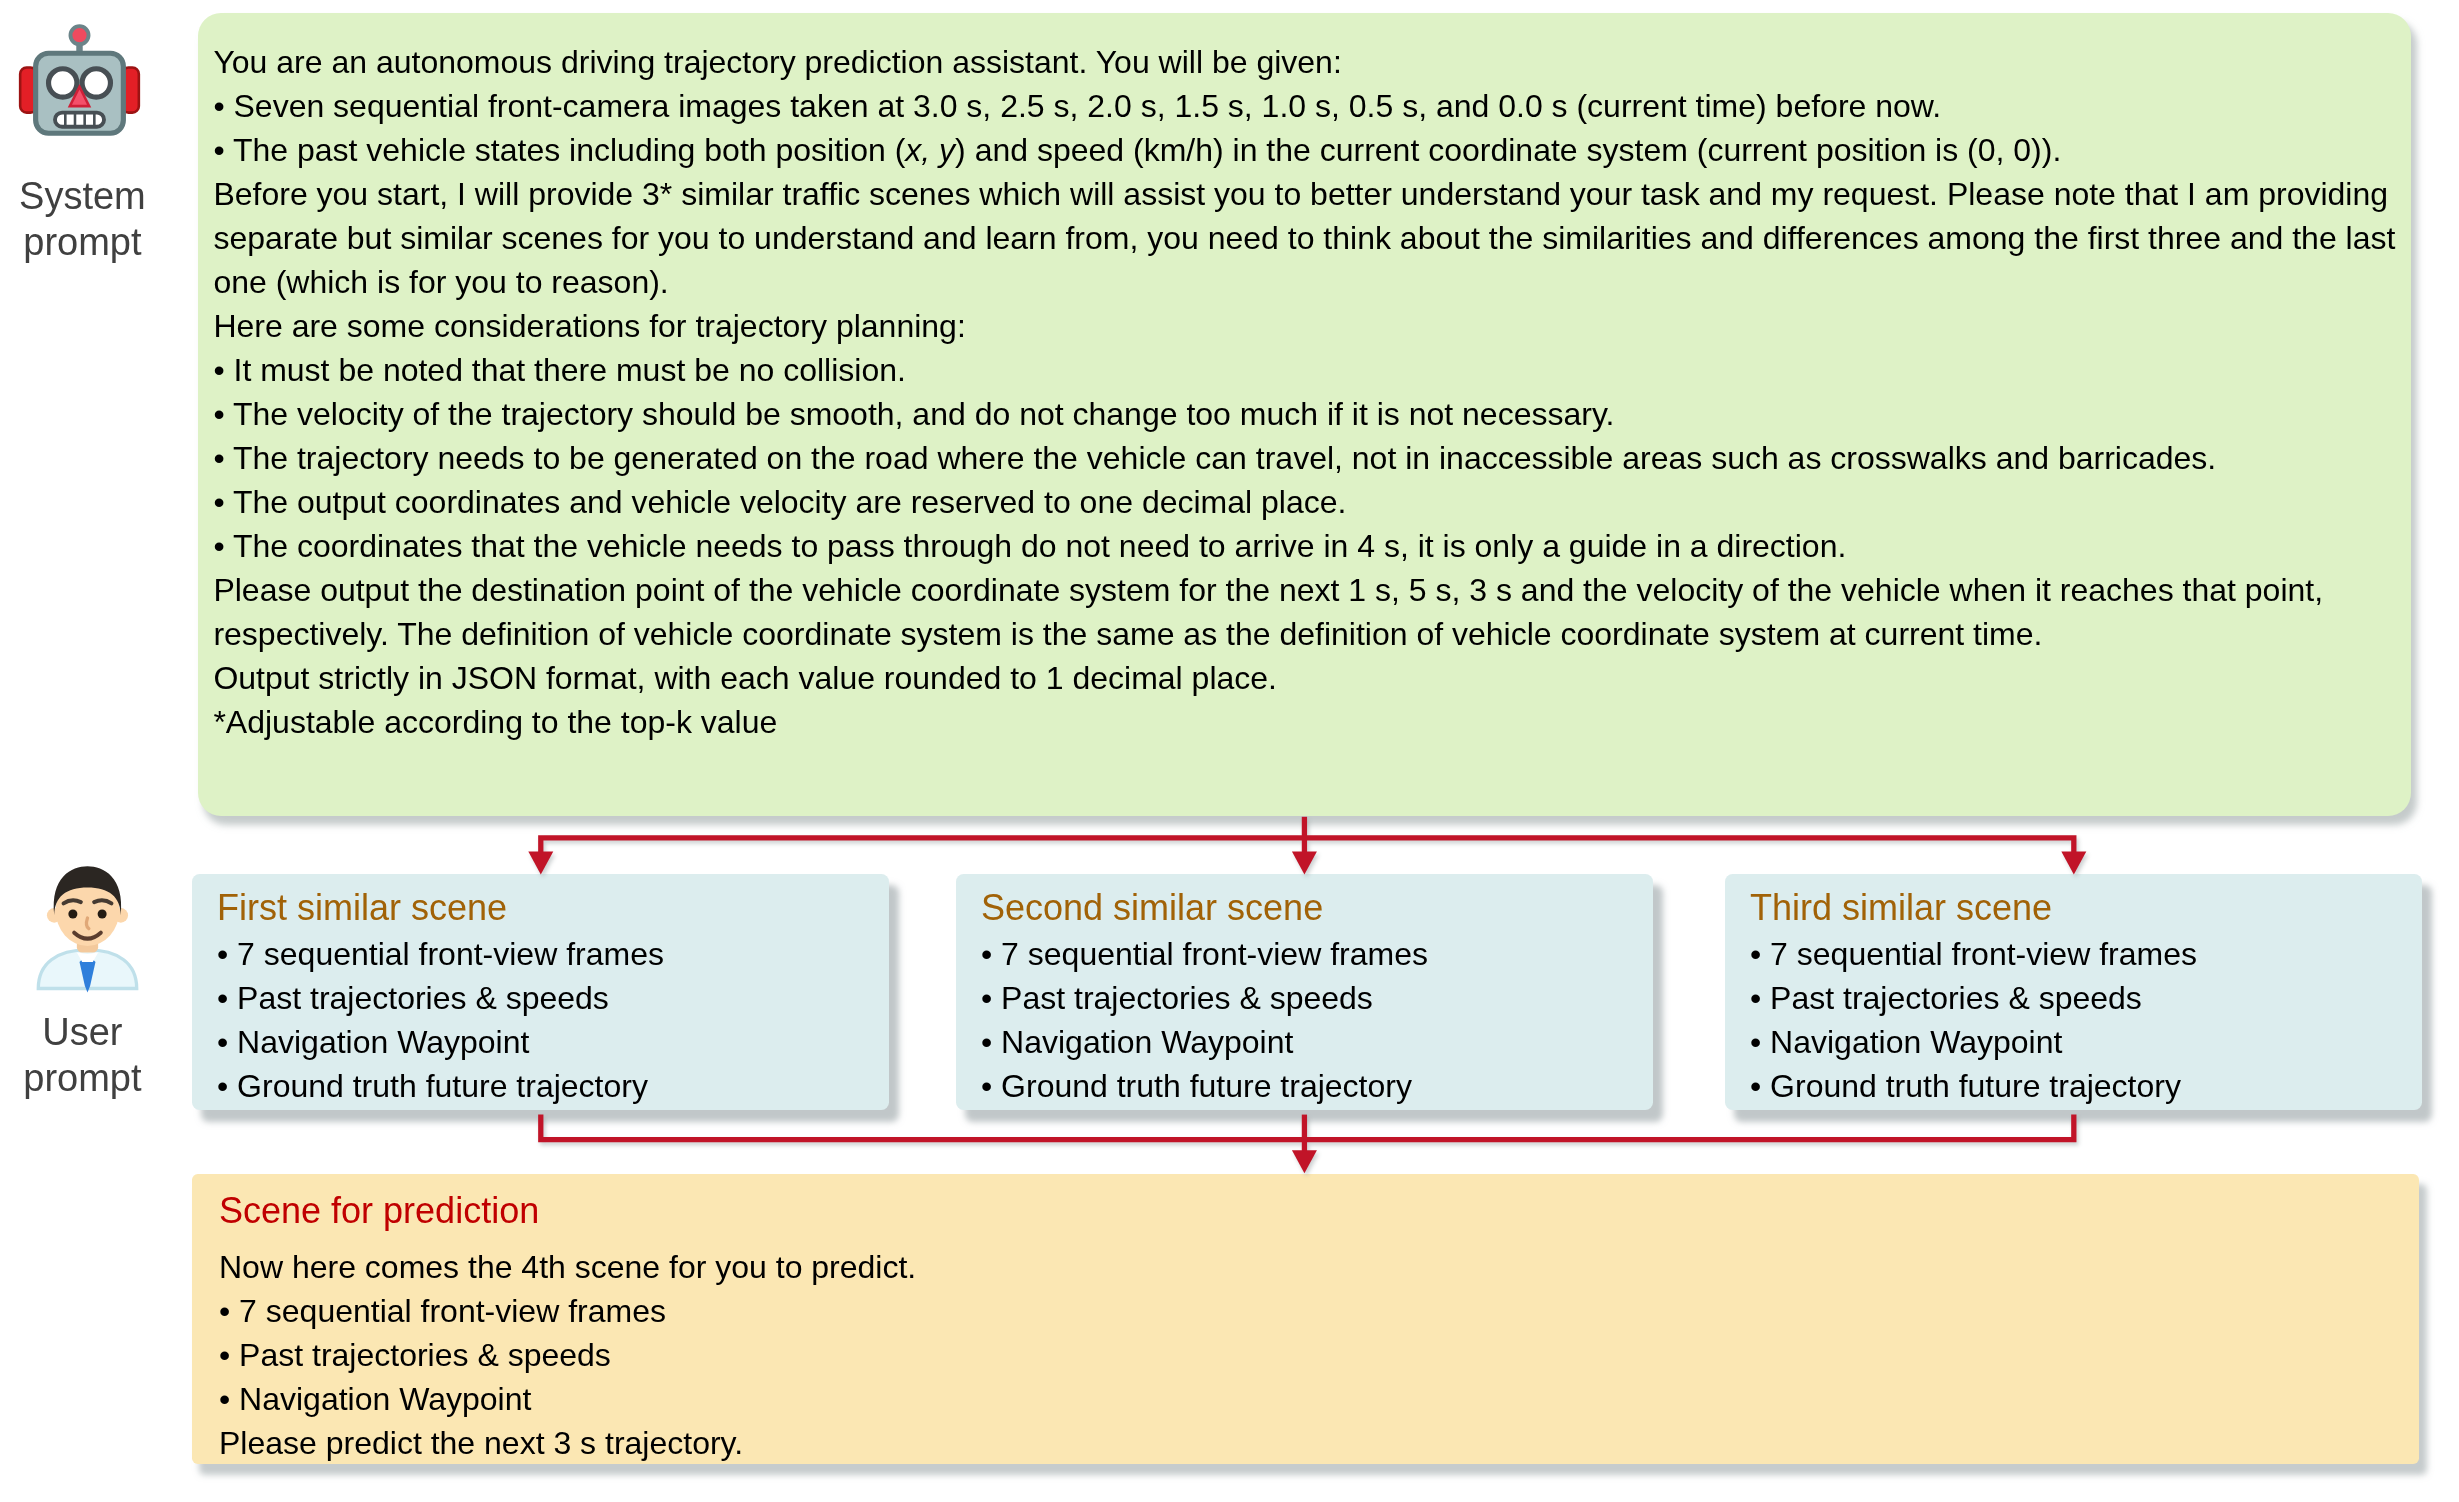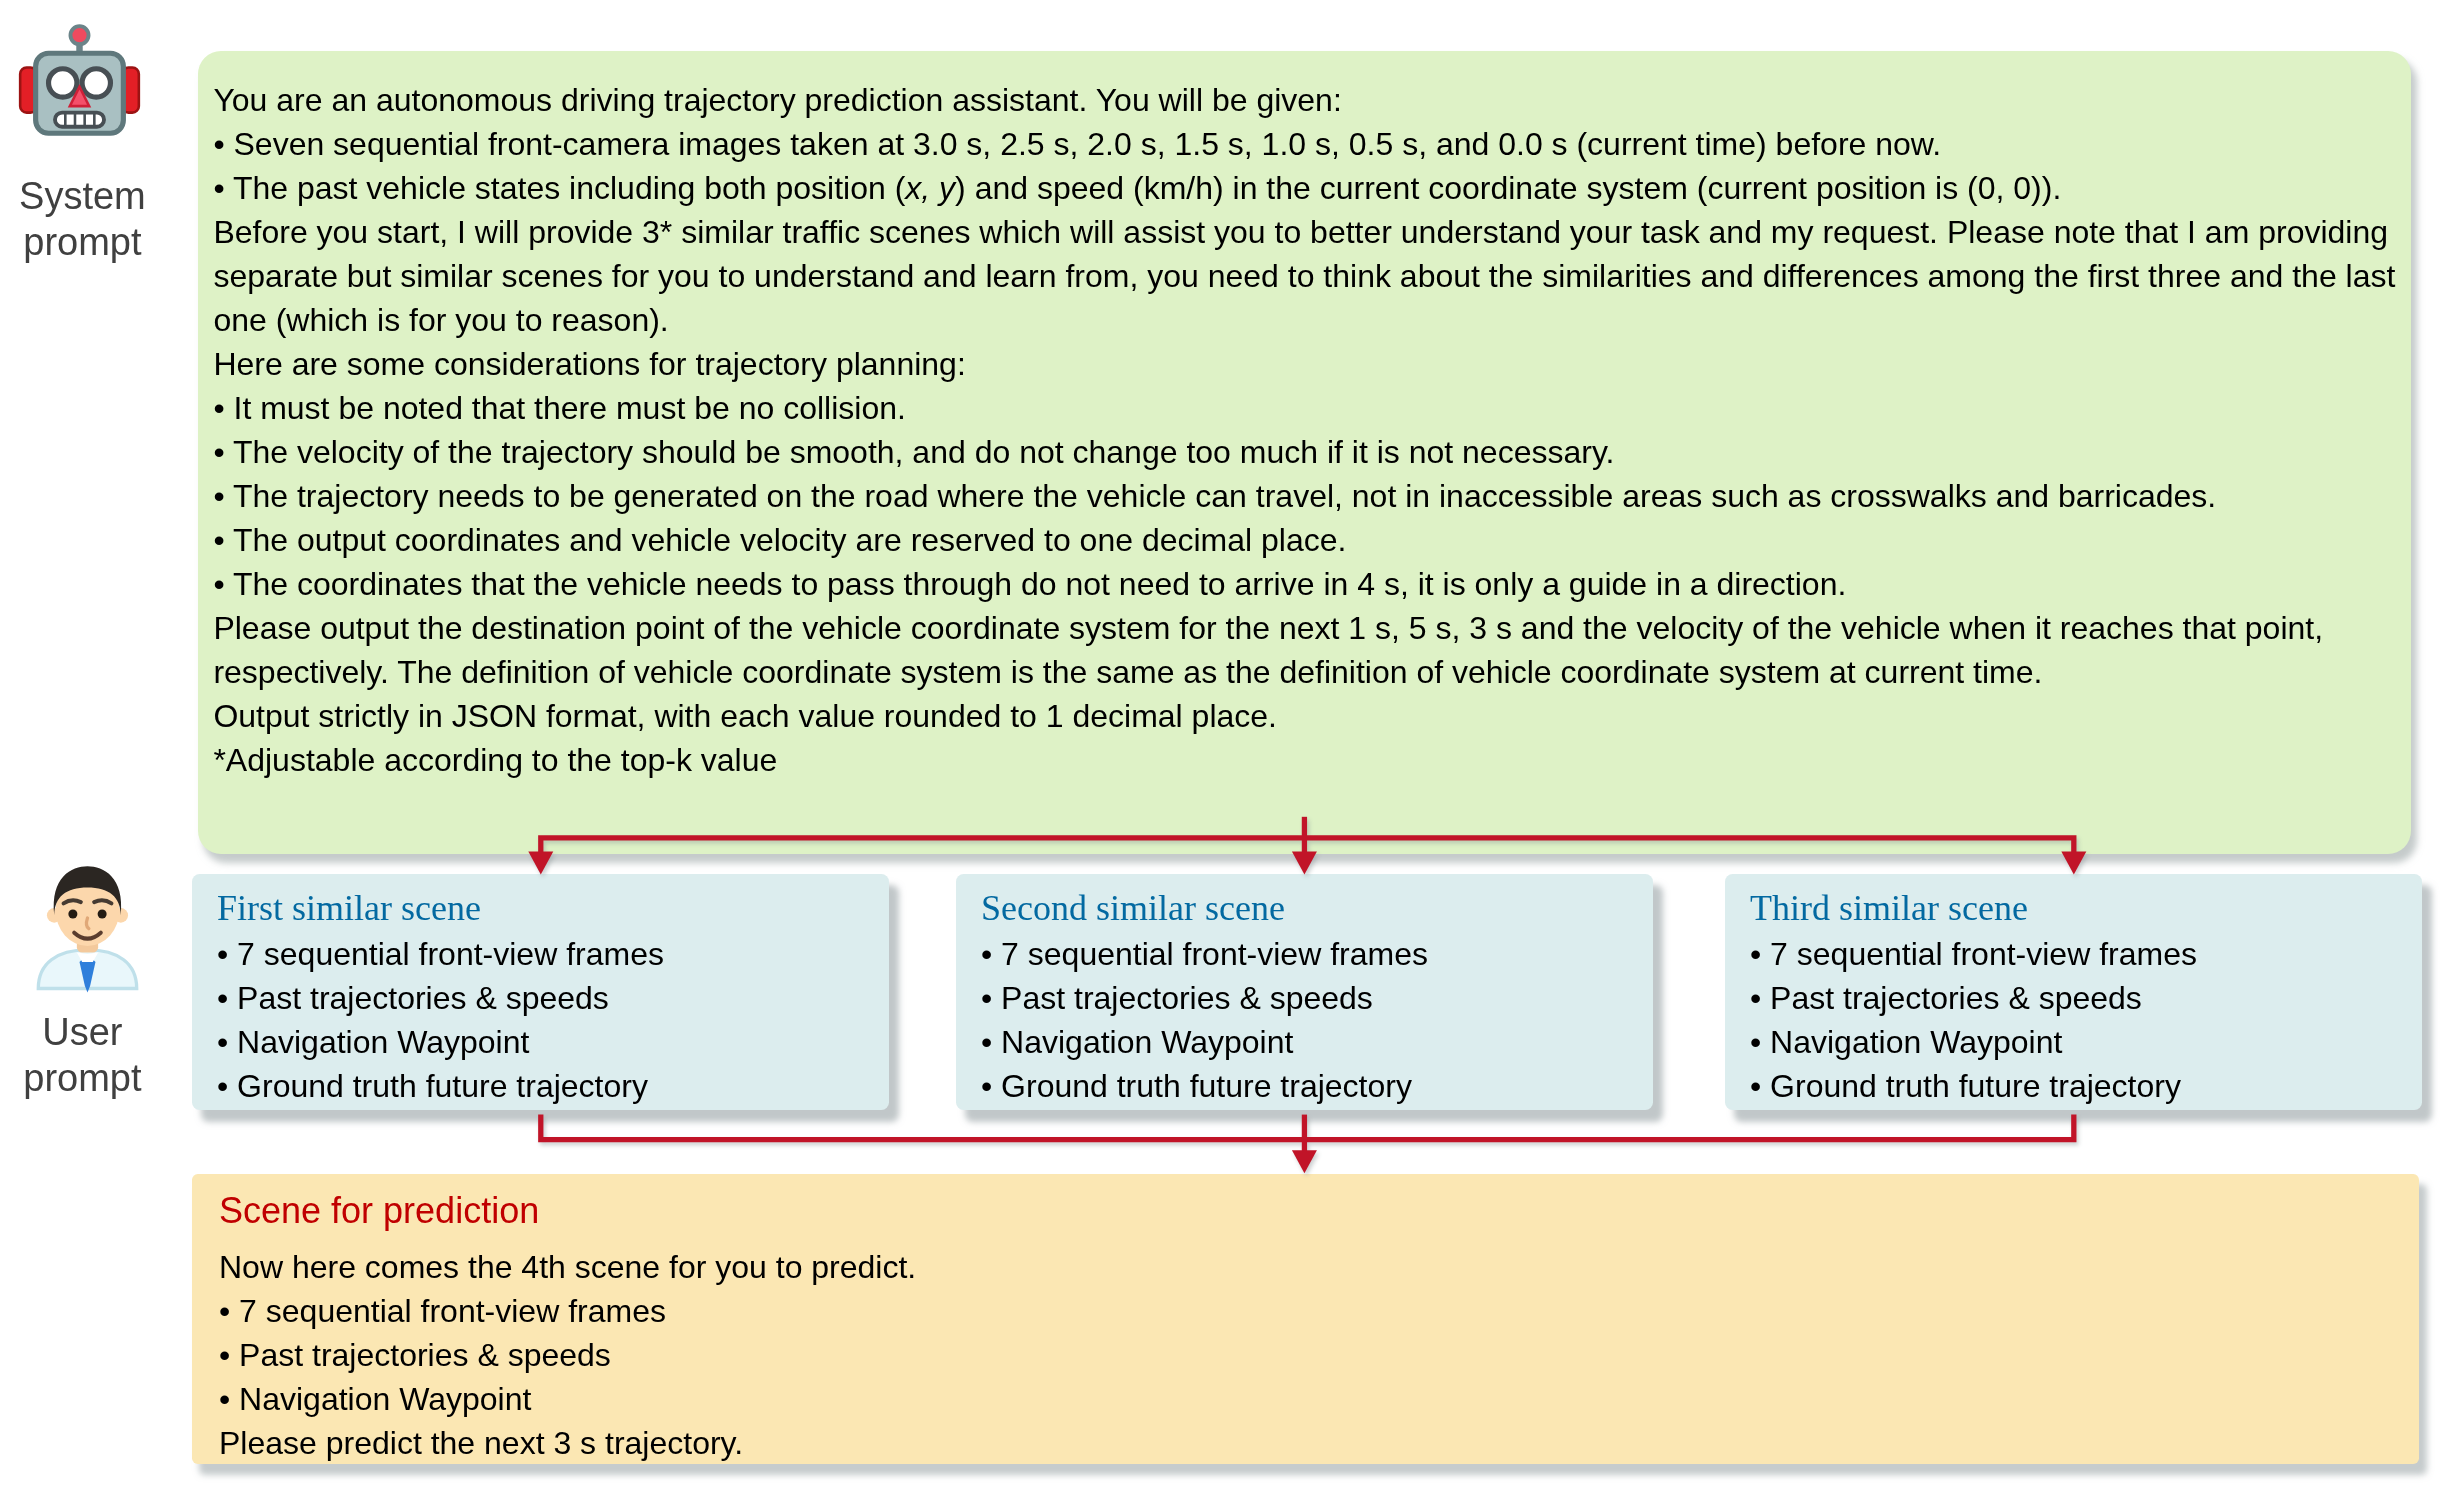--- a/index.html
+++ b/index.html
@@ -9,27 +9,27 @@
   
   .side-icon{position:absolute;}
   .side-icon svg{width:100%;height:100%;display:block;}
   .side-label{position:absolute;left:1.9px;width:161px;text-align:center;
               font-size:38px;line-height:46px;color:#404040;}
 
   
   .box{position:absolute;box-sizing:border-box;}
   .system-box{left:198px;top:13.4px;width:2213px;height:803px;background:#def2c6;
               border-radius:23px;padding:27px 9.6px 23px 15.4px;
-              box-shadow:5.8px 8.6px 7.7px rgba(150,160,160,0.55);margin-top:38px;}
+              box-shadow:5.8px 8.6px 7.7px rgba(150,160,160,0.55);}
   .tline{font-size:32px;line-height:44px;white-space:normal;}
   .tline em{font-style:italic;}
 
   .scene-box{top:874px;width:697px;height:236px;background:#dcedee;border-radius:7.7px;
              padding:9.6px 17.3px 9.6px 25px;box-shadow:9.6px 11.5px 6.7px rgba(142,153,156,0.55);}
-  .scene-title{font-size:36px;line-height:48px;color:#0369a1;font-family:Liberation Serif, serif;}
+  .scene-title{font-size:36px;line-height:48px;color:#a16207;}
   .scene-line{font-size:32px;line-height:44px;}
 
   .prediction-box{left:192px;top:1174px;width:2227px;height:290px;background:#fbe7b3;
                   border-radius:5.8px;padding:13.4px 23px 9.6px 27px;
                   box-shadow:7.7px 10.6px 6.7px rgba(142,153,156,0.5);}
   .prediction-title{font-size:36px;line-height:48px;color:#c00000;margin-bottom:9.6px;}
   .prediction-line{font-size:32px;line-height:44px;}
 
   
   .connectors{position:absolute;left:0;top:0;width:2459px;height:1503px;pointer-events:none;

